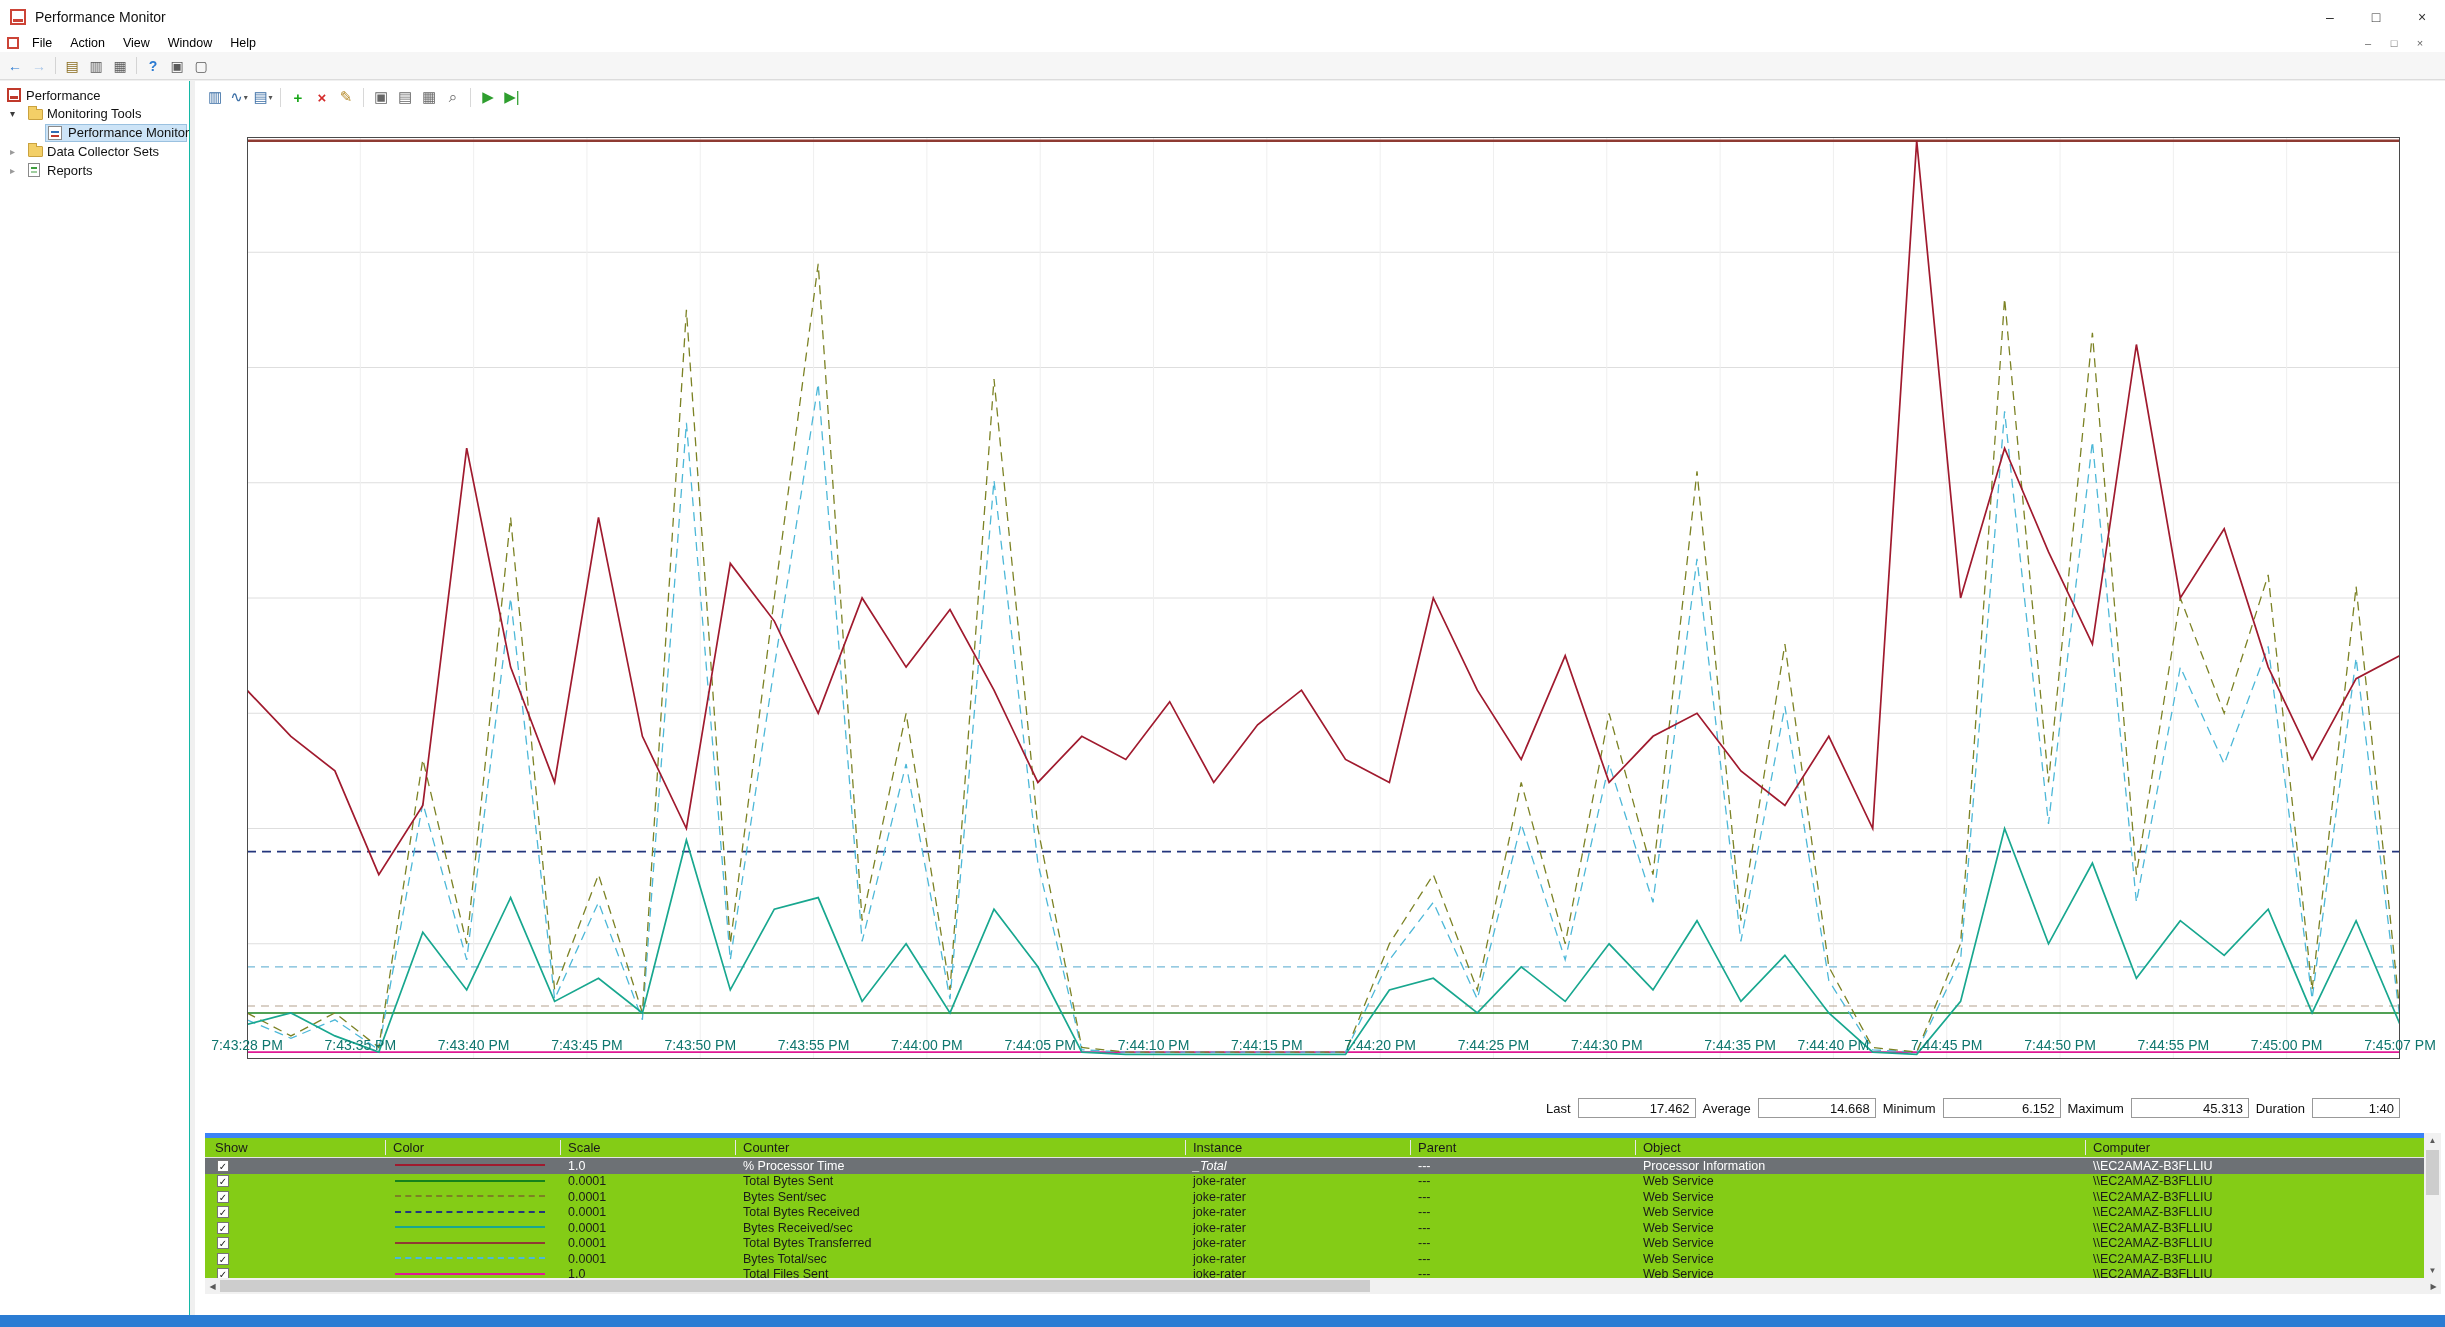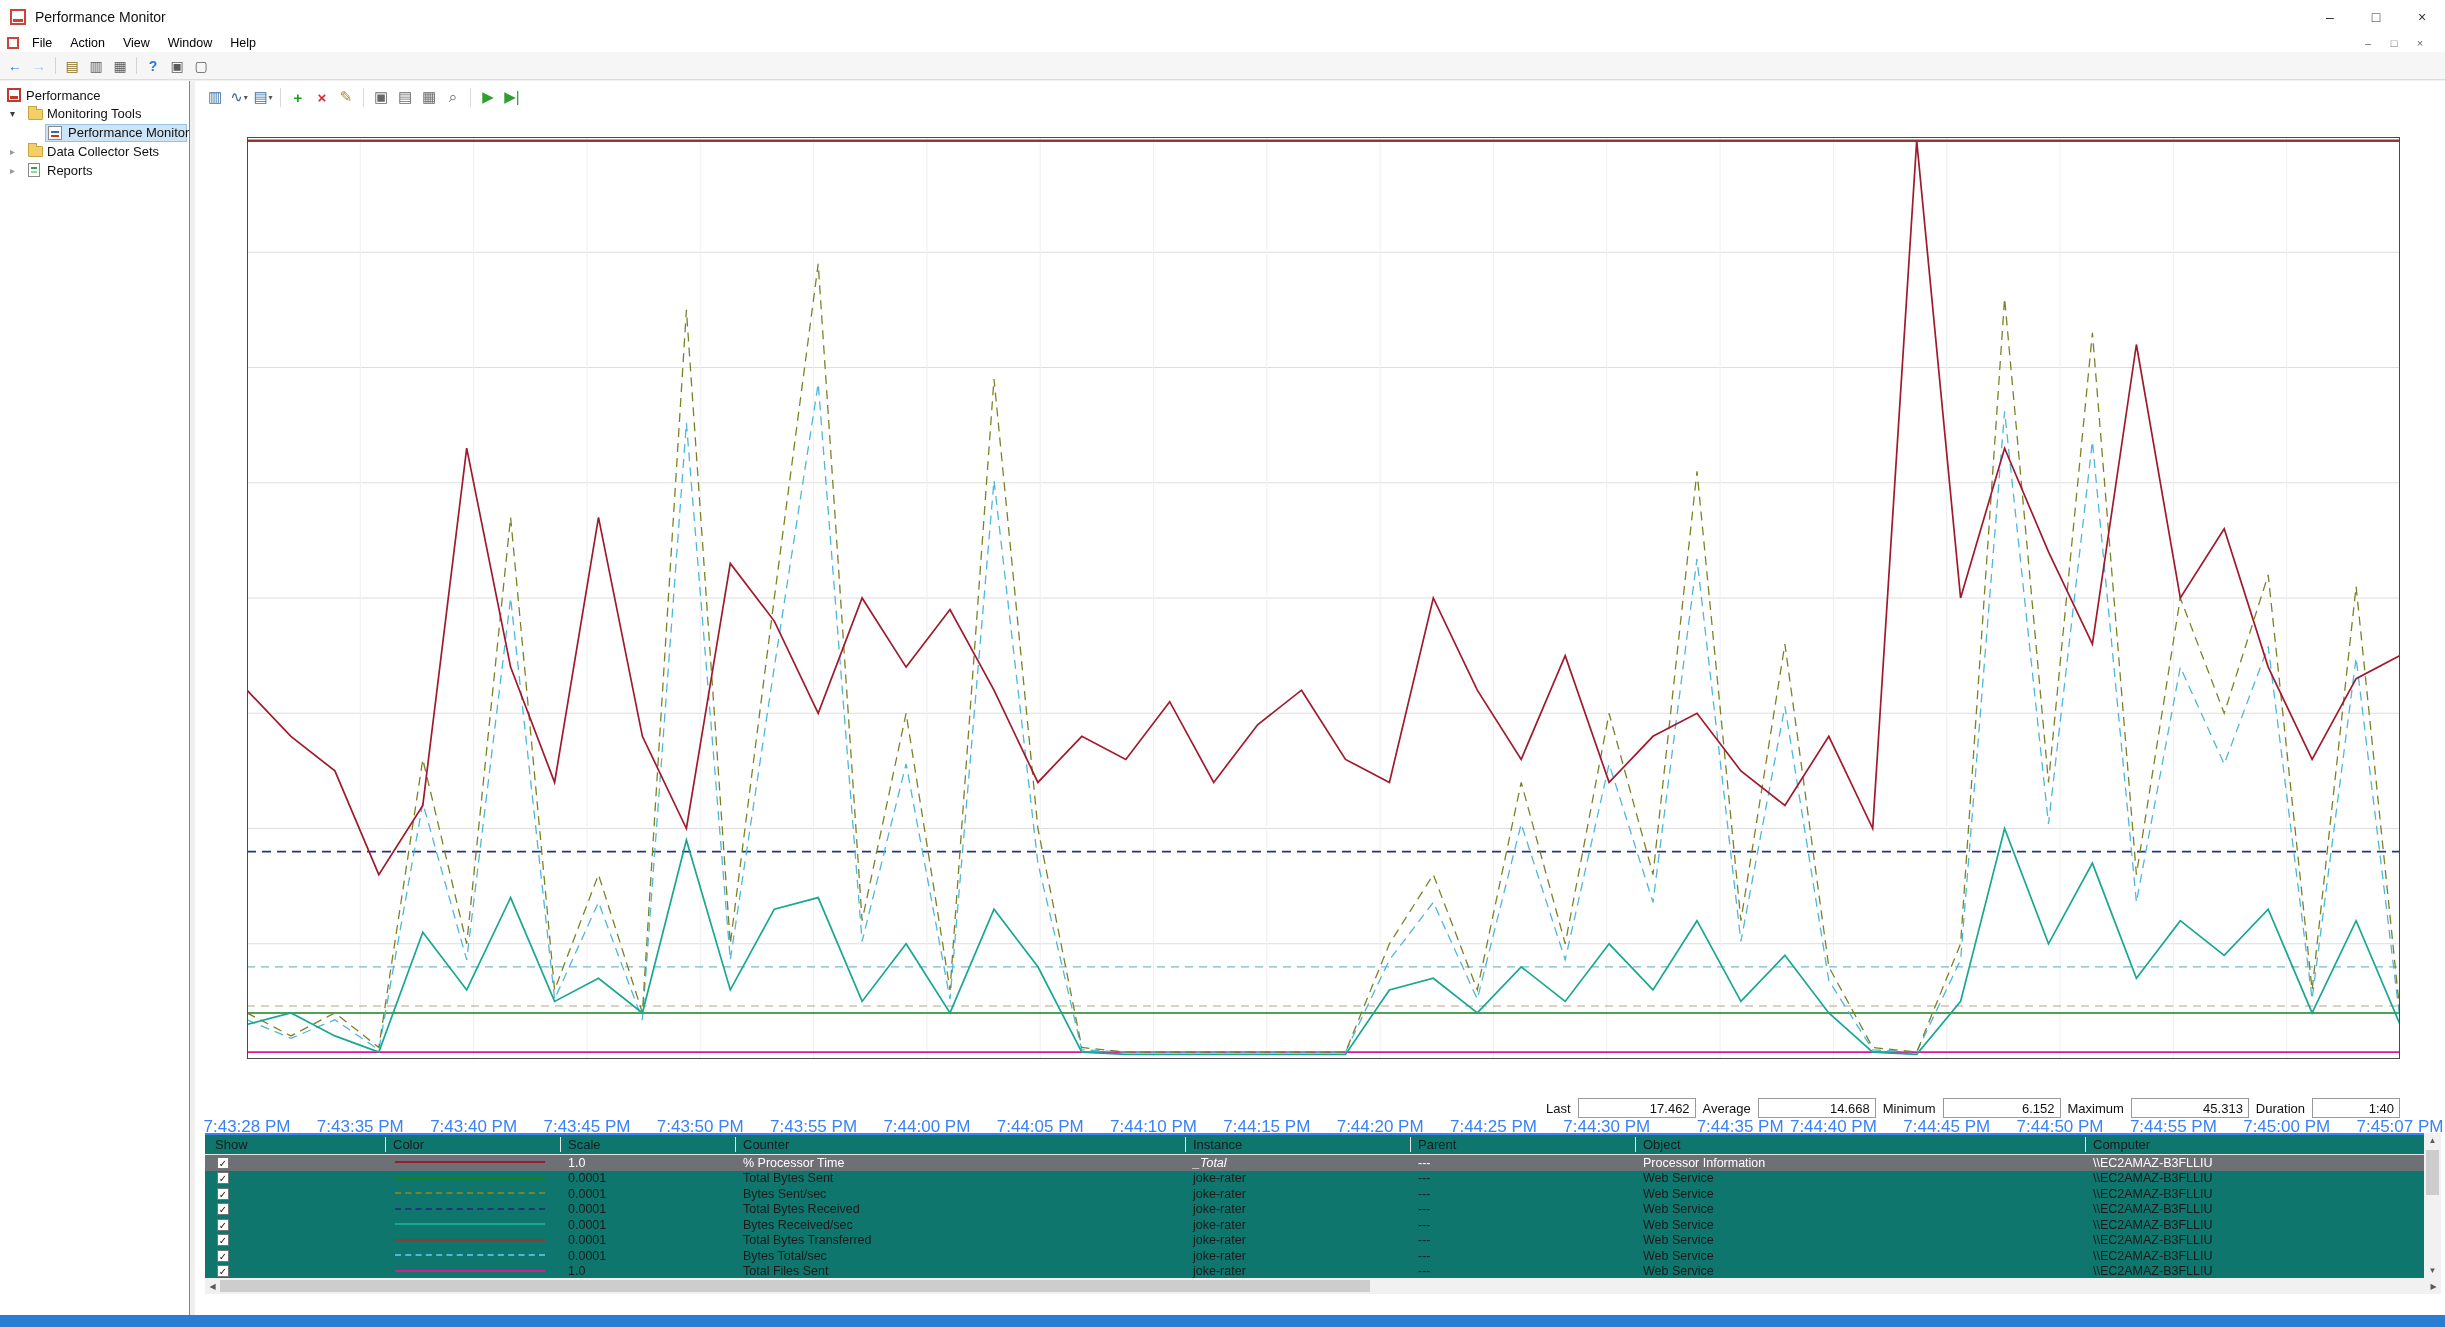--- a/index.html
+++ b/index.html
@@ -59,30 +59,30 @@
 #pm-toolbar{position:absolute;left:0;top:0;right:0;height:32px;background:#fff;display:flex;align-items:center;padding-left:8px}
 .pm-btn{min-width:24px;height:26px;display:flex;align-items:center;justify-content:center;font-size:15px;border-radius:2px}
 .pm-btn .dd{font-size:8px;color:#555;margin-left:1px}
 .pm-sep{width:1px;height:19px;background:#d8d8d8;margin:0 5px}
 
 
 #plot{position:absolute;left:52px;top:56px;width:2153px;height:922px;background:#fff}
 #plot svg{position:absolute;left:0;top:0}
 #ylabels{position:absolute;left:0;top:56px;width:46px;height:922px;font-size:12.5px;color:#222}
 #ylabels div{position:absolute;right:4px}
-#xlabels{position:absolute;left:52px;top:1036px;width:2153px;height:16px;font-size:17px;color:#3b82f6}
+#xlabels{position:absolute;left:52px;top:956px;width:2153px;height:16px;font-size:14px;color:#0f766e}
 #xlabels div{position:absolute;transform:translateX(-50%);white-space:nowrap}
 
 
 #stats{position:absolute;right:45px;top:1016px;height:22px;display:flex;align-items:center;gap:7px;font-size:13px;color:#111}
 .stat-box{width:118px;height:20px;border:1px solid #999;background:#fff;display:flex;align-items:center;justify-content:flex-end;padding-right:5px}
 .stat-box.narrow{width:88px}
 
 
-#legend{position:absolute;left:10px;top:1052px;width:2219px;border-top:2px solid #3b82f6;font-size:12.5px;color:#1a1a1a;background:#0f766e}
+#legend{position:absolute;left:10px;top:1052px;width:2219px;border-top:5px solid #3b82f6;font-size:12.5px;color:#1a1a1a;background:#84cc16}
 #lg-header{position:relative;height:20px;border-bottom:1px solid #e3e3e3;font-size:13px}
 #lg-header span{position:absolute;top:2px;white-space:nowrap}
 .lg-vline{position:absolute;top:2px;bottom:2px;width:1px;background:#e8e8e8}
 .lg-row{position:relative;height:15.5px}
 .lg-row span{position:absolute;top:50%;transform:translateY(-50%);white-space:nowrap}
 .lg-row.selected{background:#6d7175;color:#fff}
 .lg-check{position:absolute;left:12px;top:1.5px;width:12px;height:12px;border:1px solid #757575;background:#fff;color:#222;font-size:10px;line-height:11px;text-align:center}
 .lg-swatch{position:absolute;left:190px;width:150px;top:6px;border-top:2px solid #000}
 
 

